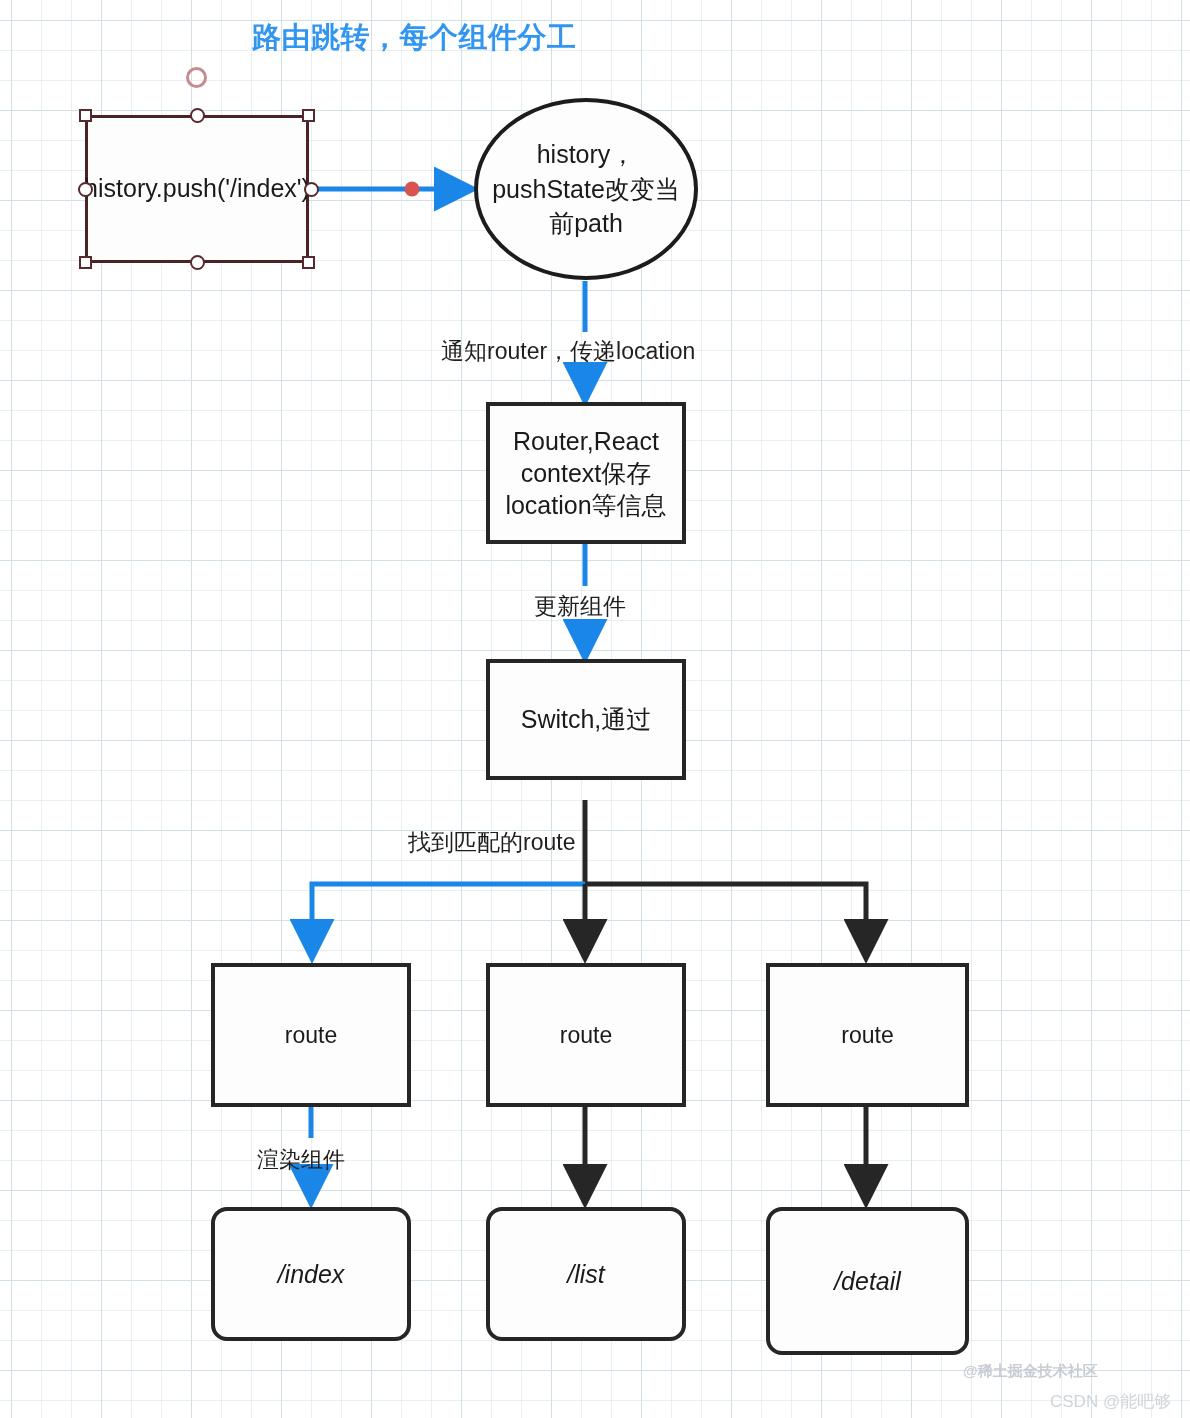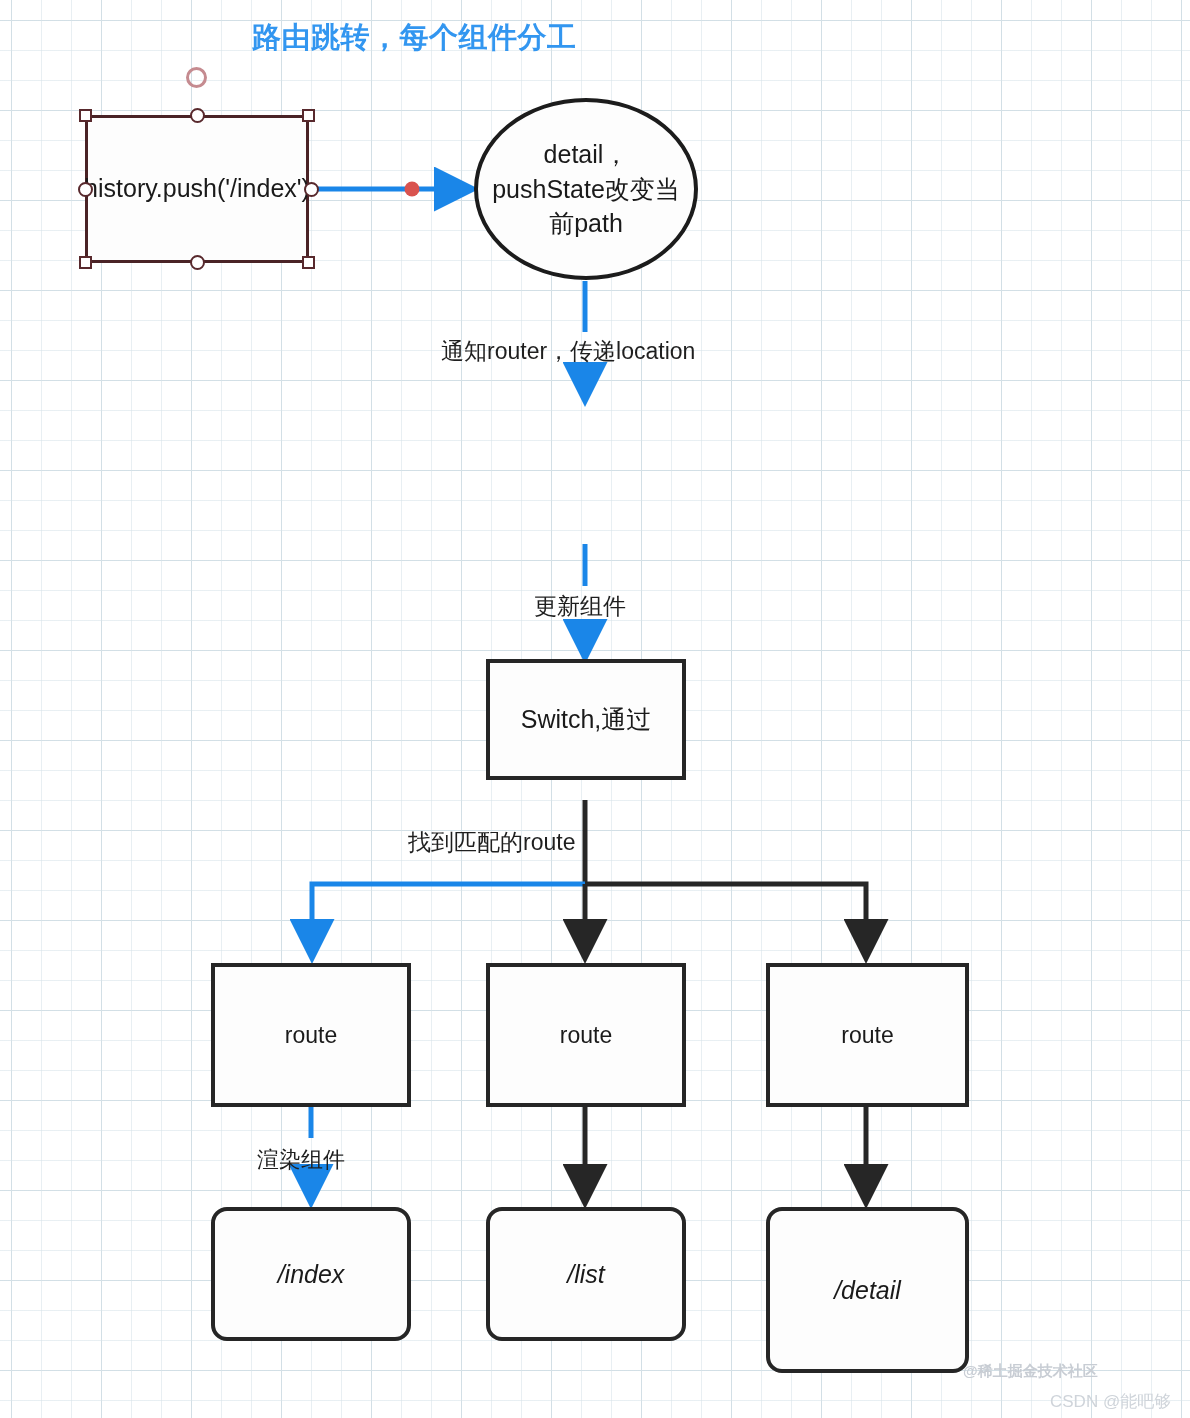--- a/index.html
+++ b/index.html
@@ -139,21 +139,21 @@
     width: 200px; height: 121px;
     font-size: 25px;
   }
 
   .n-route1 { left: 211px; top: 963px; width: 200px; height: 144px; font-size: 23px; }
   .n-route2 { left: 486px; top: 963px; width: 200px; height: 144px; font-size: 23px; }
   .n-route3 { left: 766px; top: 963px; width: 203px; height: 144px; font-size: 23px; }
 
   .n-index  { left: 211px; top: 1207px; width: 200px; height: 134px; font-size: 25px; }
   .n-list   { left: 486px; top: 1207px; width: 200px; height: 134px; font-size: 25px; }
-  .n-detail { left: 766px; top: 1207px; width: 203px; height: 166px; font-size: 25px; }
+  .n-detail { left: 766px; top: 1207px; width: 203px; height: 148px; font-size: 25px; }
 
   .lbl-notify   { left: 441px; top: 336px; }
   .lbl-update   { left: 534px; top: 591px; font-family: Liberation Serif, serif; }
   .lbl-match    { left: 408px; top: 827px; }
   .lbl-render   { left: 257px; top: 1145px; font-size: 22px; }
 
   .watermark {
     position: absolute;
     white-space: nowrap;
     color: #c8cdd4;
@@ -220,22 +220,23 @@
   <div class="rotate-handle" style="left:186px; top:67px;"></div>
   <div class="handle-sq" style="left:79px;  top:109px;"></div>
   <div class="handle-ci" style="left:190px; top:108px;"></div>
   <div class="handle-sq" style="left:302px; top:109px;"></div>
   <div class="handle-ci" style="left:78px;  top:182px;"></div>
   <div class="handle-ci" style="left:304px; top:182px;"></div>
   <div class="handle-sq" style="left:79px;  top:256px;"></div>
   <div class="handle-ci" style="left:190px; top:255px;"></div>
   <div class="handle-sq" style="left:302px; top:256px;"></div>
 
-  <div class="node node-circle n-circle">detail，pushState改变当前path</div>
-
+  <div class="node node-circle n-circle">history，pushState改变当前path</div>
+
+  <div class="node node-rect n-router">Router,React context保存location等信息</div>
 
   <div class="node node-rect n-switch">Switch,通过</div>
 
   <div class="node node-rect n-route1">route</div>
   <div class="node node-rect n-route2">route</div>
   <div class="node node-rect n-route3">route</div>
 
   <div class="node node-rect-rounded n-index">/index</div>
   <div class="node node-rect-rounded n-list">/list</div>
   <div class="node node-rect-rounded n-detail">/detail</div>

